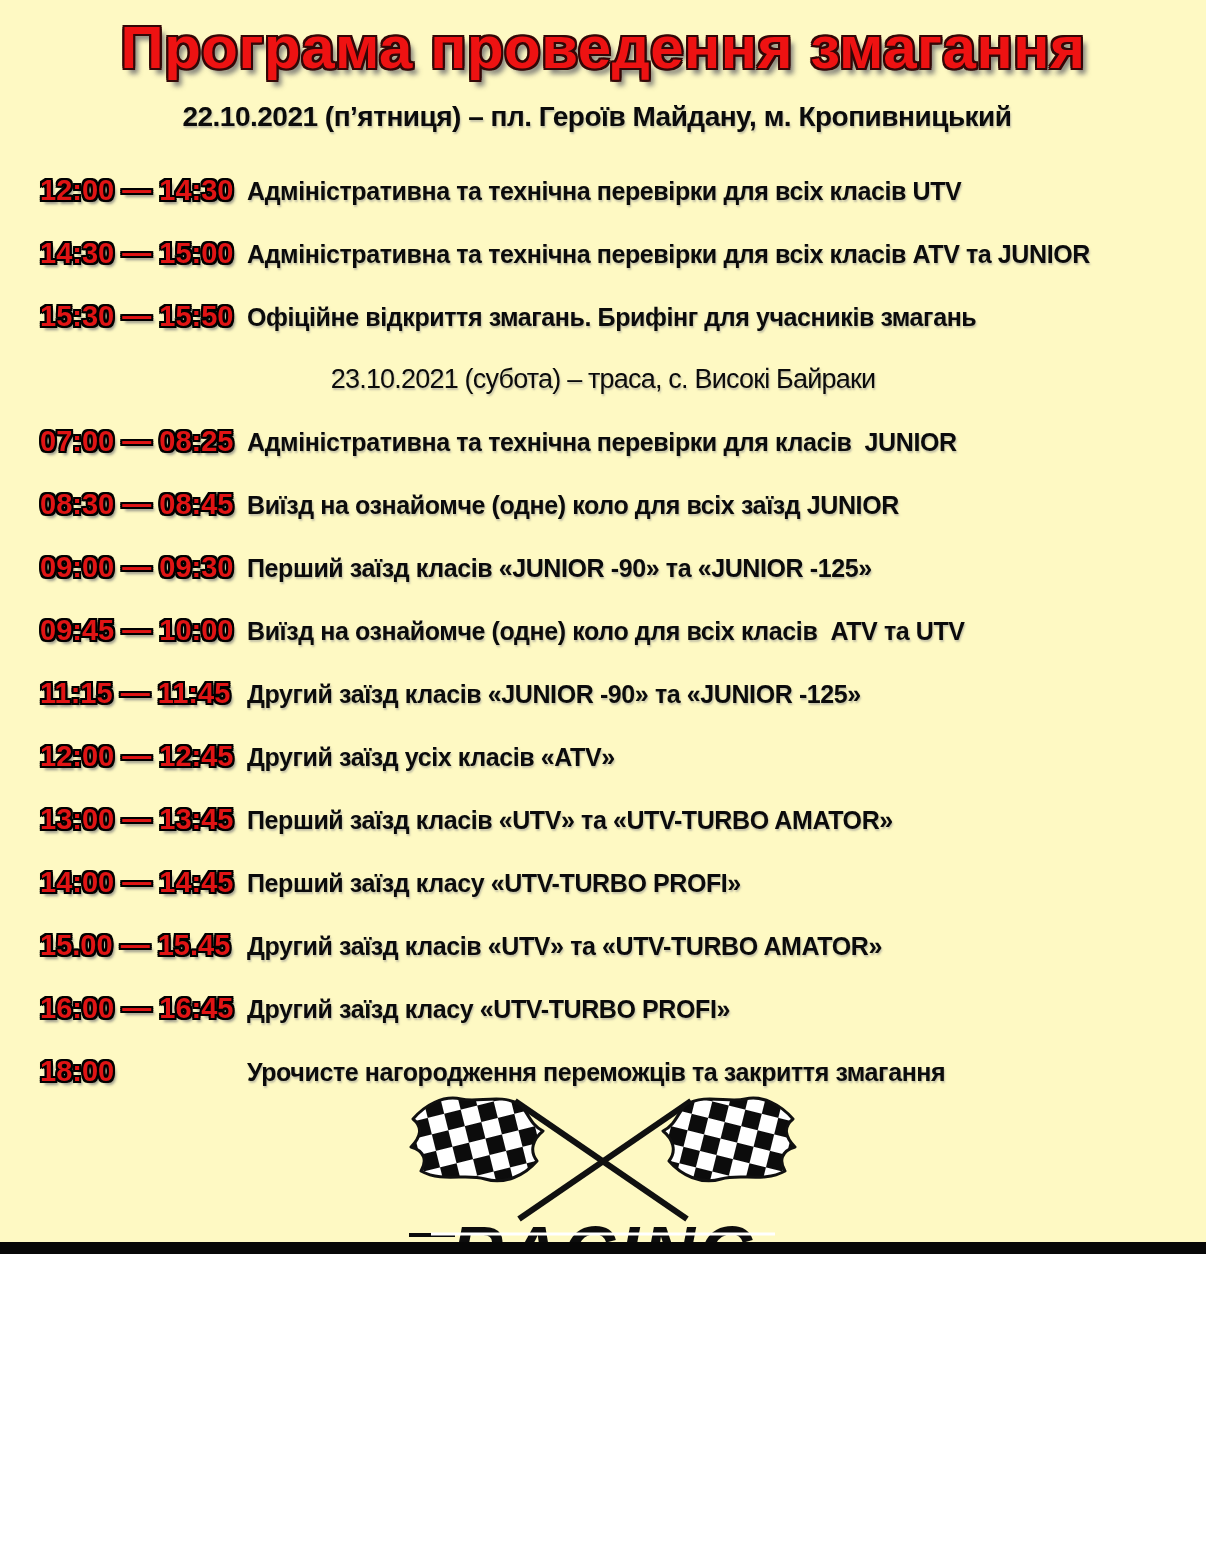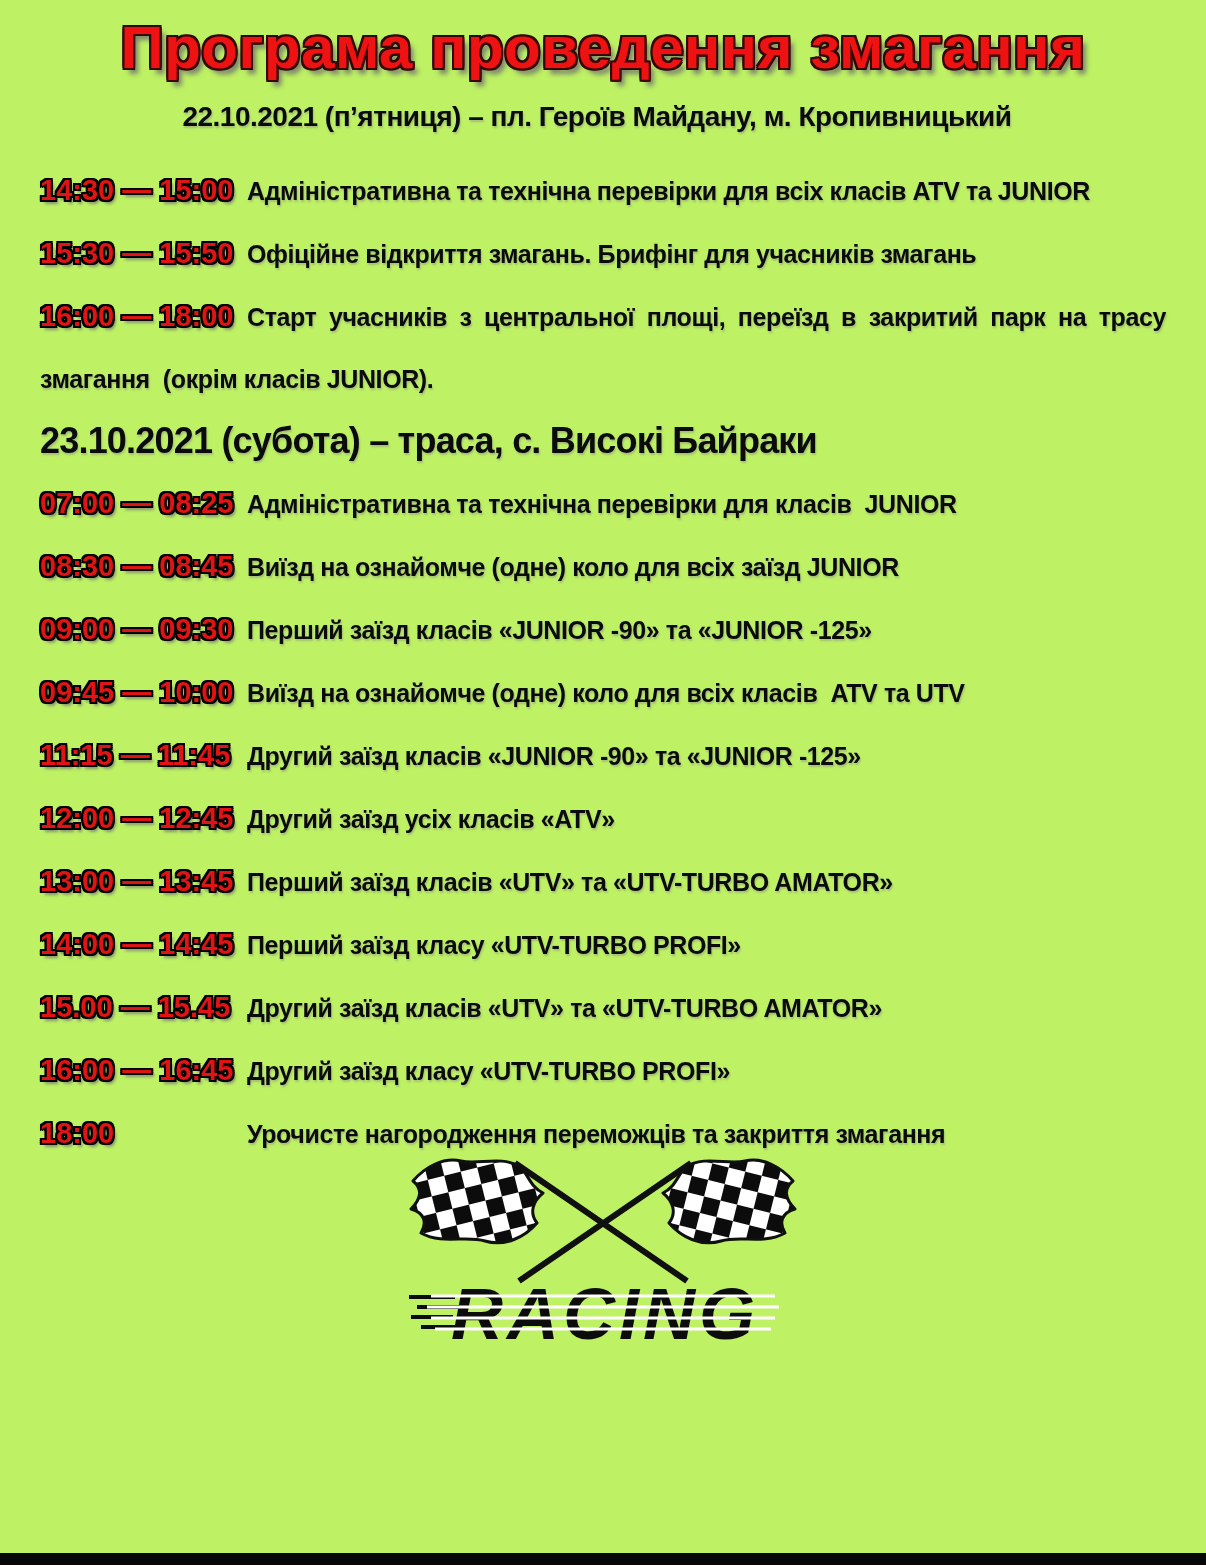--- a/index.html
+++ b/index.html
@@ -1,20 +1,20 @@
 <!DOCTYPE html>
 <html lang="uk"><head>
 <meta charset="utf-8">
 <style>
   html,body{margin:0;padding:0;background:#fff;}
   .page{
     position:relative;
     width:1206px;
-    height:1565px;
-    background:#bef264;
+    height:1254px;
+    background:#fef9c3;
     overflow:hidden;
     font-family:"Liberation Sans", sans-serif;
     color:#0b0b0b;
   }
   .title{
     margin:16px 0 0 0;
     text-align:center;
     font-size:60px;
     line-height:1.05;
     font-weight:700;
@@ -58,23 +58,23 @@
     text-shadow:
       -2px -2px 0 #000, 2px -2px 0 #000,
       -2px  2px 0 #000, 2px  2px 0 #000,
       -2px  0   0 #000, 2px  0   0 #000,
        0   -2px 0 #000, 0    2px 0 #000,
        3px 4px 3px rgba(120,120,120,0.8);
   }
   .day2-heading{
     margin:0;
     line-height:62px;
-    text-align:left;
-    font-size:36px;
-    font-weight:700;
+    text-align:center;
+    font-size:27px;
+    font-weight:400;
     letter-spacing:-0.8px;
     color:#0b0b0b;
     text-shadow:1px 2px 2px rgba(140,140,140,0.5);
   }
   .logo{ margin-top:-14px; text-align:center; }
   .footer-bar{
     position:absolute;
     left:0; bottom:0;
     width:100%; height:12px;
     background:#070707;
@@ -84,26 +84,26 @@
 <body>
 
 <div class="page">
 
   <h1 class="title">Програма проведення змагання</h1>
 
   <p class="subtitle">22.10.2021 (п’ятниця) – пл. Героїв Майдану, м. Кропивницький</p>
 
   <div class="schedule">
 
+    <p class="row"><span class="time">12:00 — 14:30</span><span class="desc">Адміністративна та технічна перевірки для всіх класів UTV</span></p>
 
     <p class="row"><span class="time">14:30 — 15:00</span><span class="desc">Адміністративна та технічна перевірки для всіх класів ATV та JUNIOR</span></p>
 
     <p class="row"><span class="time">15:30 — 15:50</span><span class="desc">Офіційне відкриття змагань. Брифінг для учасників змагань</span></p>
 
-    <p class="row justify"><span class="time">16:00 — 18:00</span><span class="desc">Старт учасників з центральної площі, переїзд в закритий парк на трасу змагання&nbsp; (окрім класів JUNIOR).</span></p>
 
     <p class="day2-heading">23.10.2021 (субота) – траса, с. Високі Байраки</p>
 
     <p class="row"><span class="time">07:00 — 08:25</span><span class="desc">Адміністративна та технічна перевірки для класів&nbsp; JUNIOR</span></p>
 
     <p class="row"><span class="time">08:30 — 08:45</span><span class="desc">Виїзд на ознайомче (одне) коло для всіх заїзд JUNIOR</span></p>
 
     <p class="row"><span class="time">09:00 — 09:30</span><span class="desc">Перший заїзд класів «JUNIOR -90» та «JUNIOR -125»</span></p>
 
     <p class="row"><span class="time">09:45 — 10:00</span><span class="desc">Виїзд на ознайомче (одне) коло для всіх класів&nbsp; ATV та UTV</span></p>

